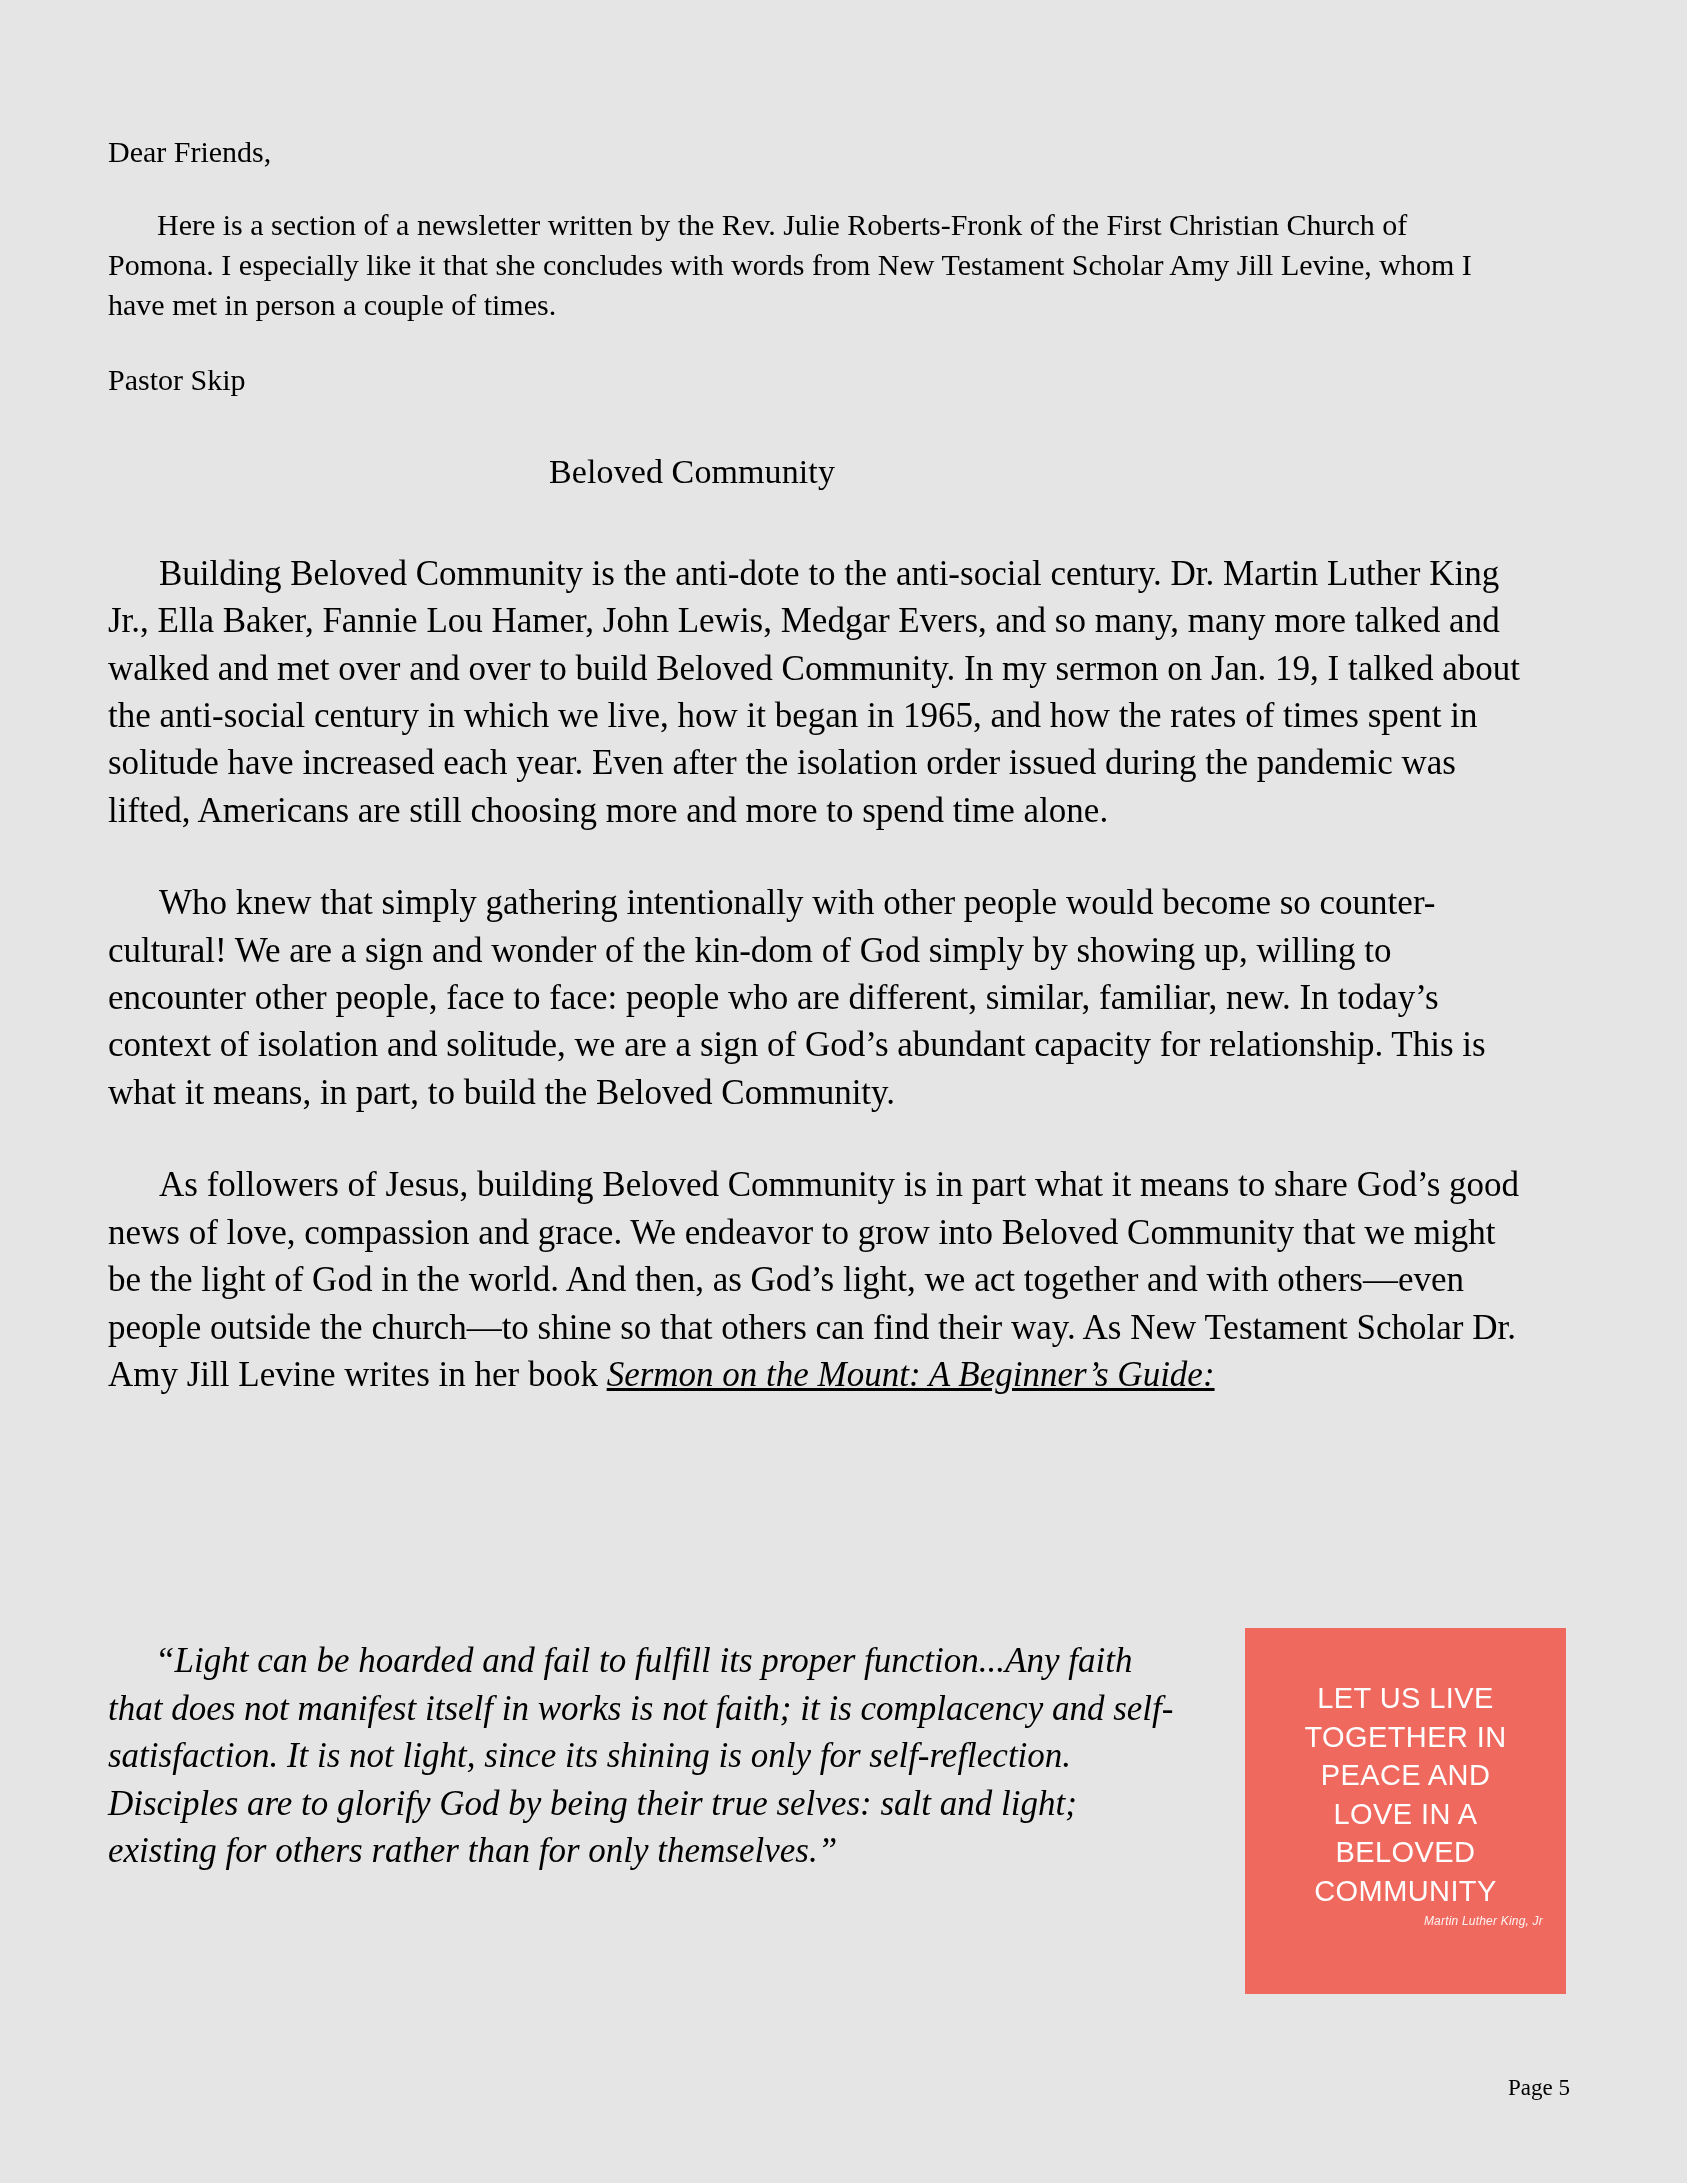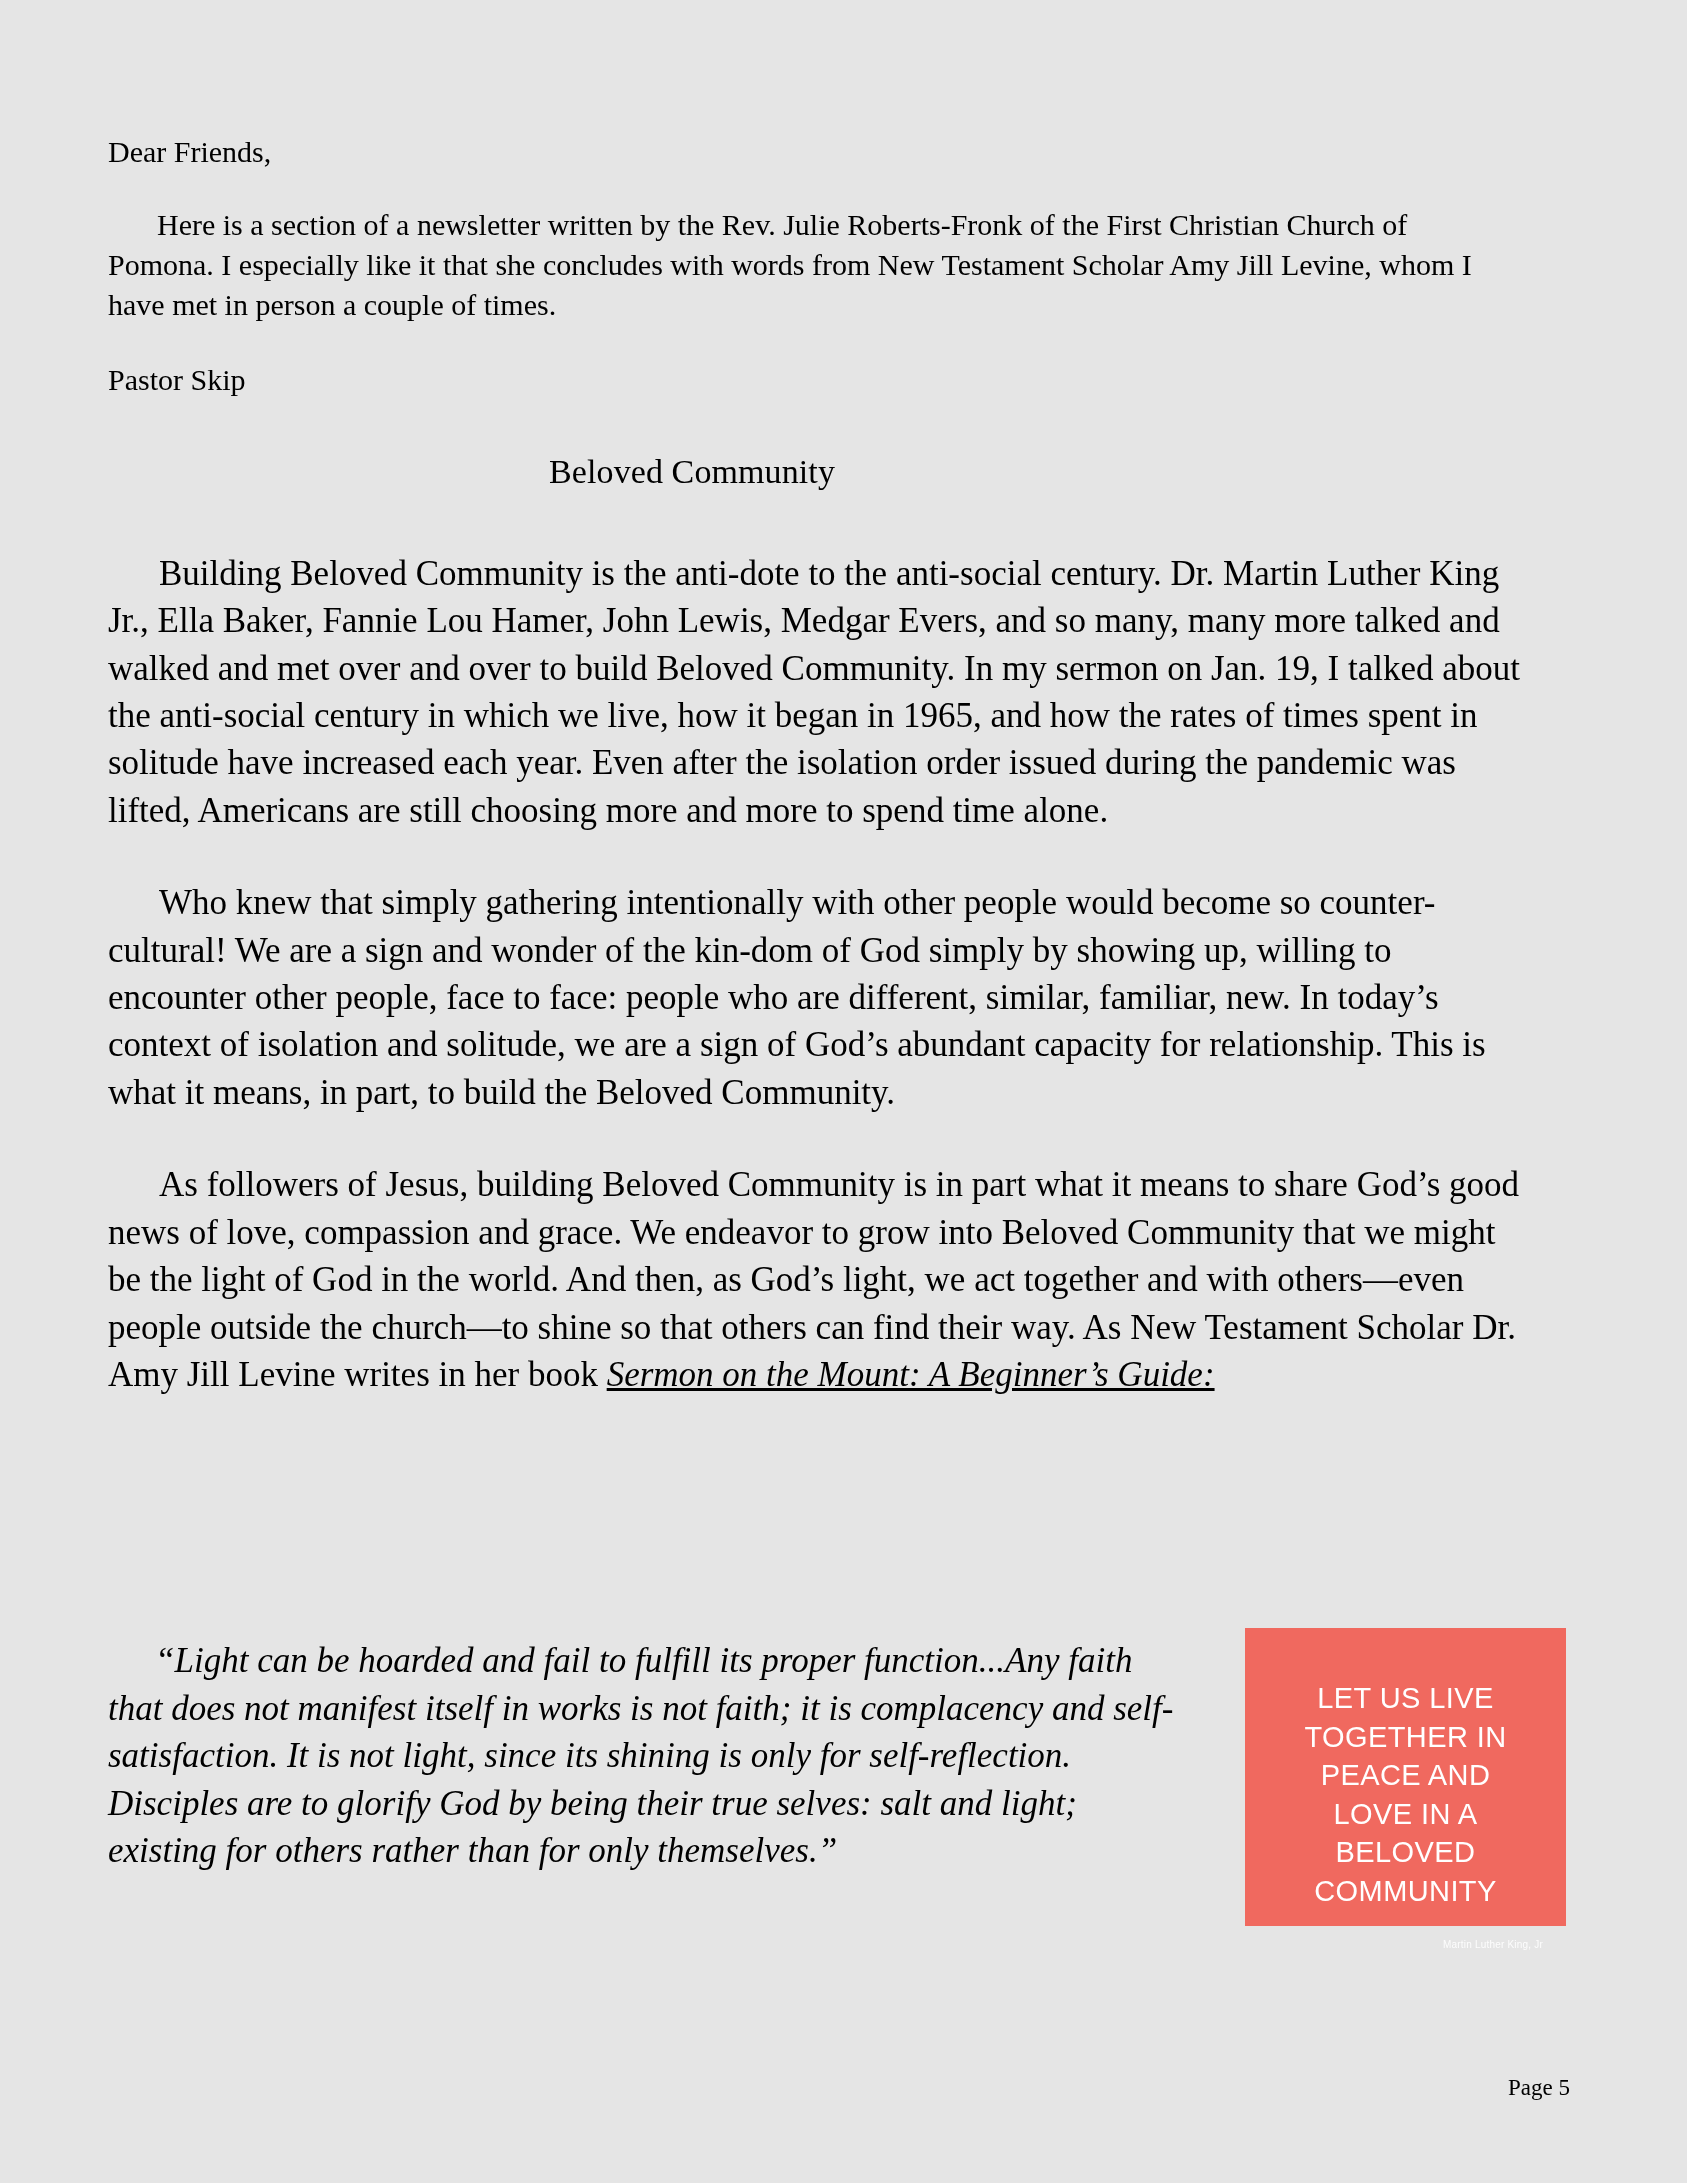--- a/index.html
+++ b/index.html
@@ -84,47 +84,48 @@
     text-indent: 47px;
     text-align: left;
   }
 
   
   .poster {
     position: absolute;
     left: 1245px;
     top: 1628px;
     width: 321px;
-    height: 298px;
+    height: 366px;
     background: #F0695F;
     box-sizing: border-box;
     display: flex;
     flex-direction: column;
     align-items: center;
     justify-content: flex-start;
     padding-top: 51px;
   }
   .poster-line {
     font-family: "Liberation Sans", "DejaVu Sans", sans-serif;
     color: #ffffff;
     font-size: 29px;
     line-height: 1.33;
     letter-spacing: 0.4px;
     text-align: center;
     white-space: nowrap;
   }
   .poster-attribution {
     font-family: "Liberation Sans", "DejaVu Sans", sans-serif;
     color: #ffffff;
-    font-size: 10px;
+    font-size: 12px;
     letter-spacing: 0.2px;
     align-self: flex-end;
     margin-right: 23px;
-    margin-top: 29px;
+    margin-top: 4px;
     opacity: 0.92;
+    font-style: italic;
   }
 
   
   .page-footer {
     position: absolute;
     right: 117px;
     top: 2074px;
     font-size: 23px;
     line-height: 1.2;
     text-align: left;

